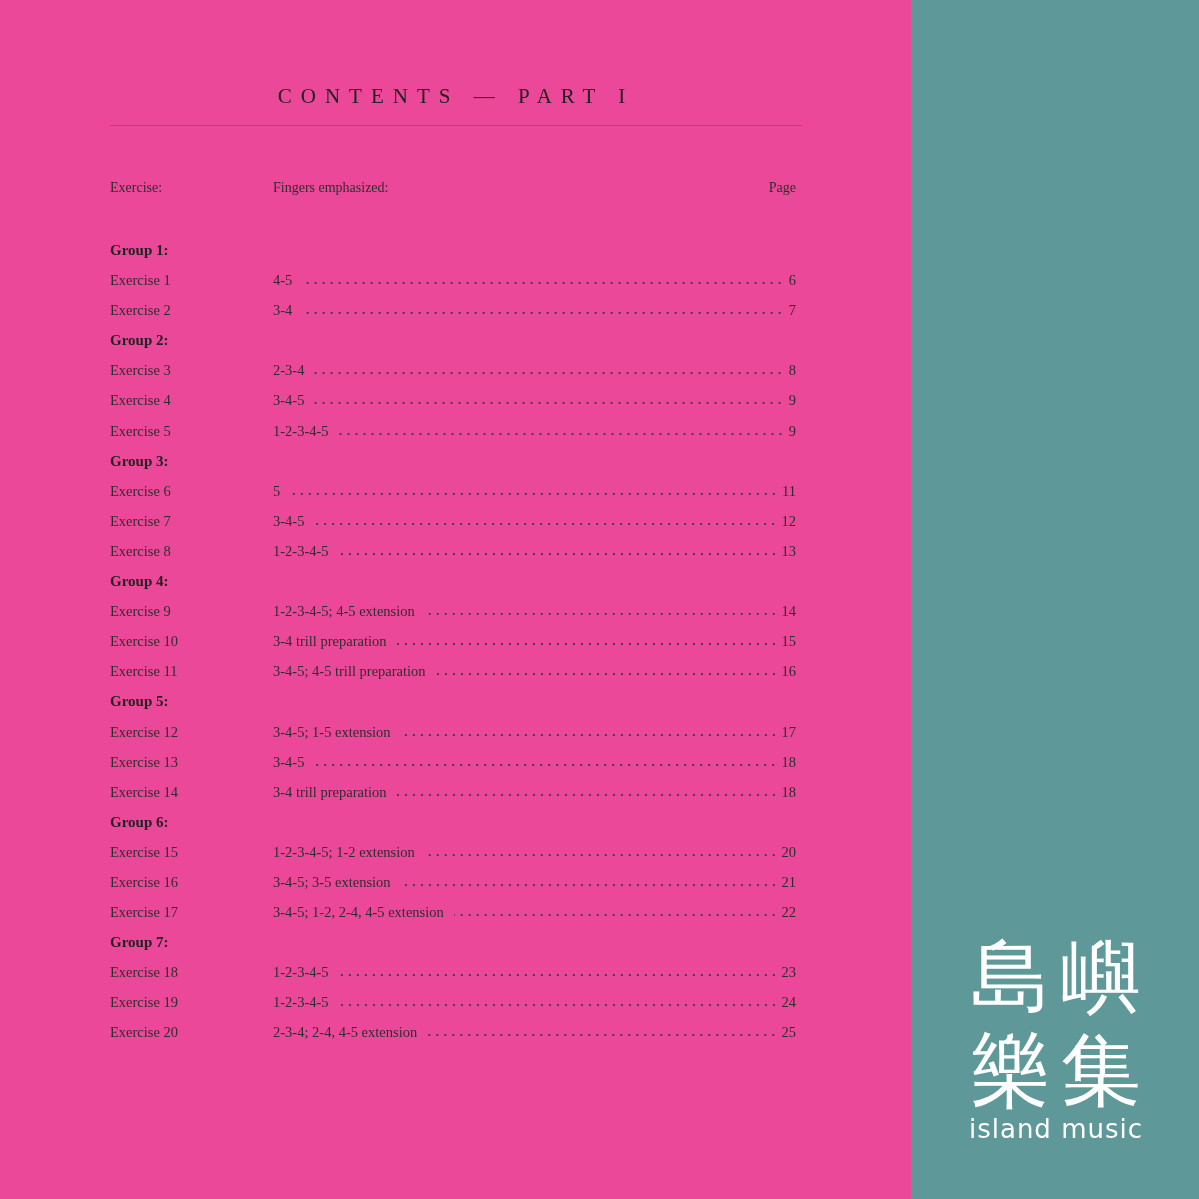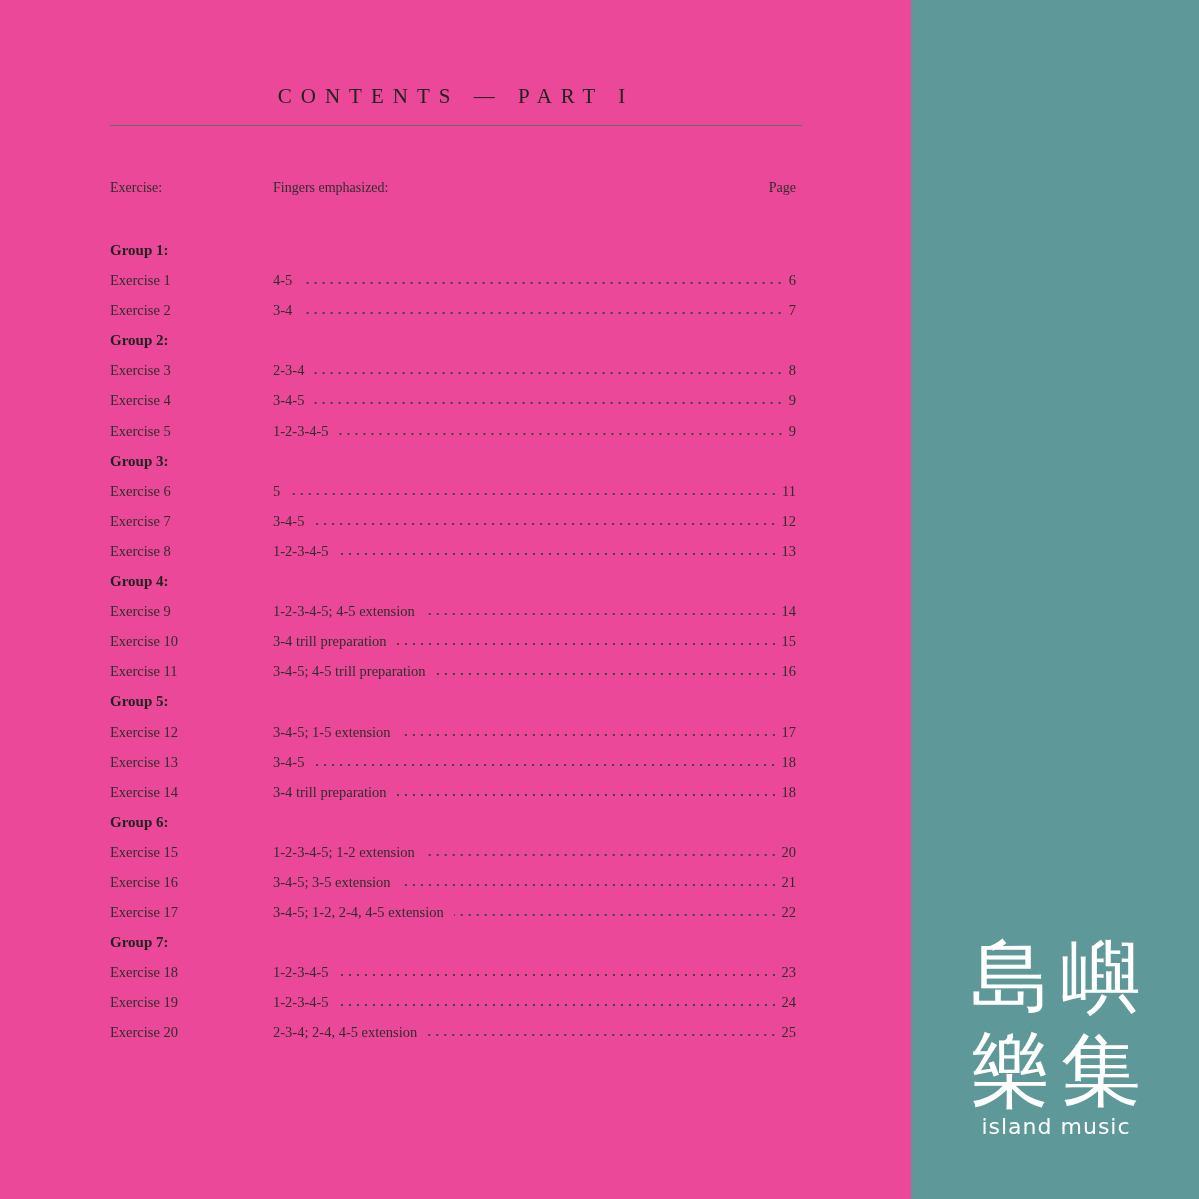--- a/index.html
+++ b/index.html
@@ -36,21 +36,21 @@
     background-size: 8px 2px; background-repeat: repeat-x; background-position: right center;
   }
   .pg { white-space: nowrap; text-align: right; min-width: 8px; }
 
   .logo { position: absolute; left: 966px; top: 930px; width: 180px; color: #ffffff; }
   .logo-cjk {
     display: grid; grid-template-columns: 90px 90px; grid-template-rows: 94px 94px;
     font-family: "DejaVu Sans", sans-serif; font-size: 80px; line-height: 94px; text-align: center;
   }
   .logo-en {
-    font-family: "DejaVu Sans", sans-serif; font-size: 22px; letter-spacing: 1px;
+    font-family: "DejaVu Sans", sans-serif; font-size: 26px; letter-spacing: 1px;
     margin-top: -4px; text-align: center; white-space: nowrap;
   }
 </style>
 </head>
 <body>
 
 <div class="page">
   <div class="title">CONTENTS — PART I</div>
   <div class="rule"></div>
 

